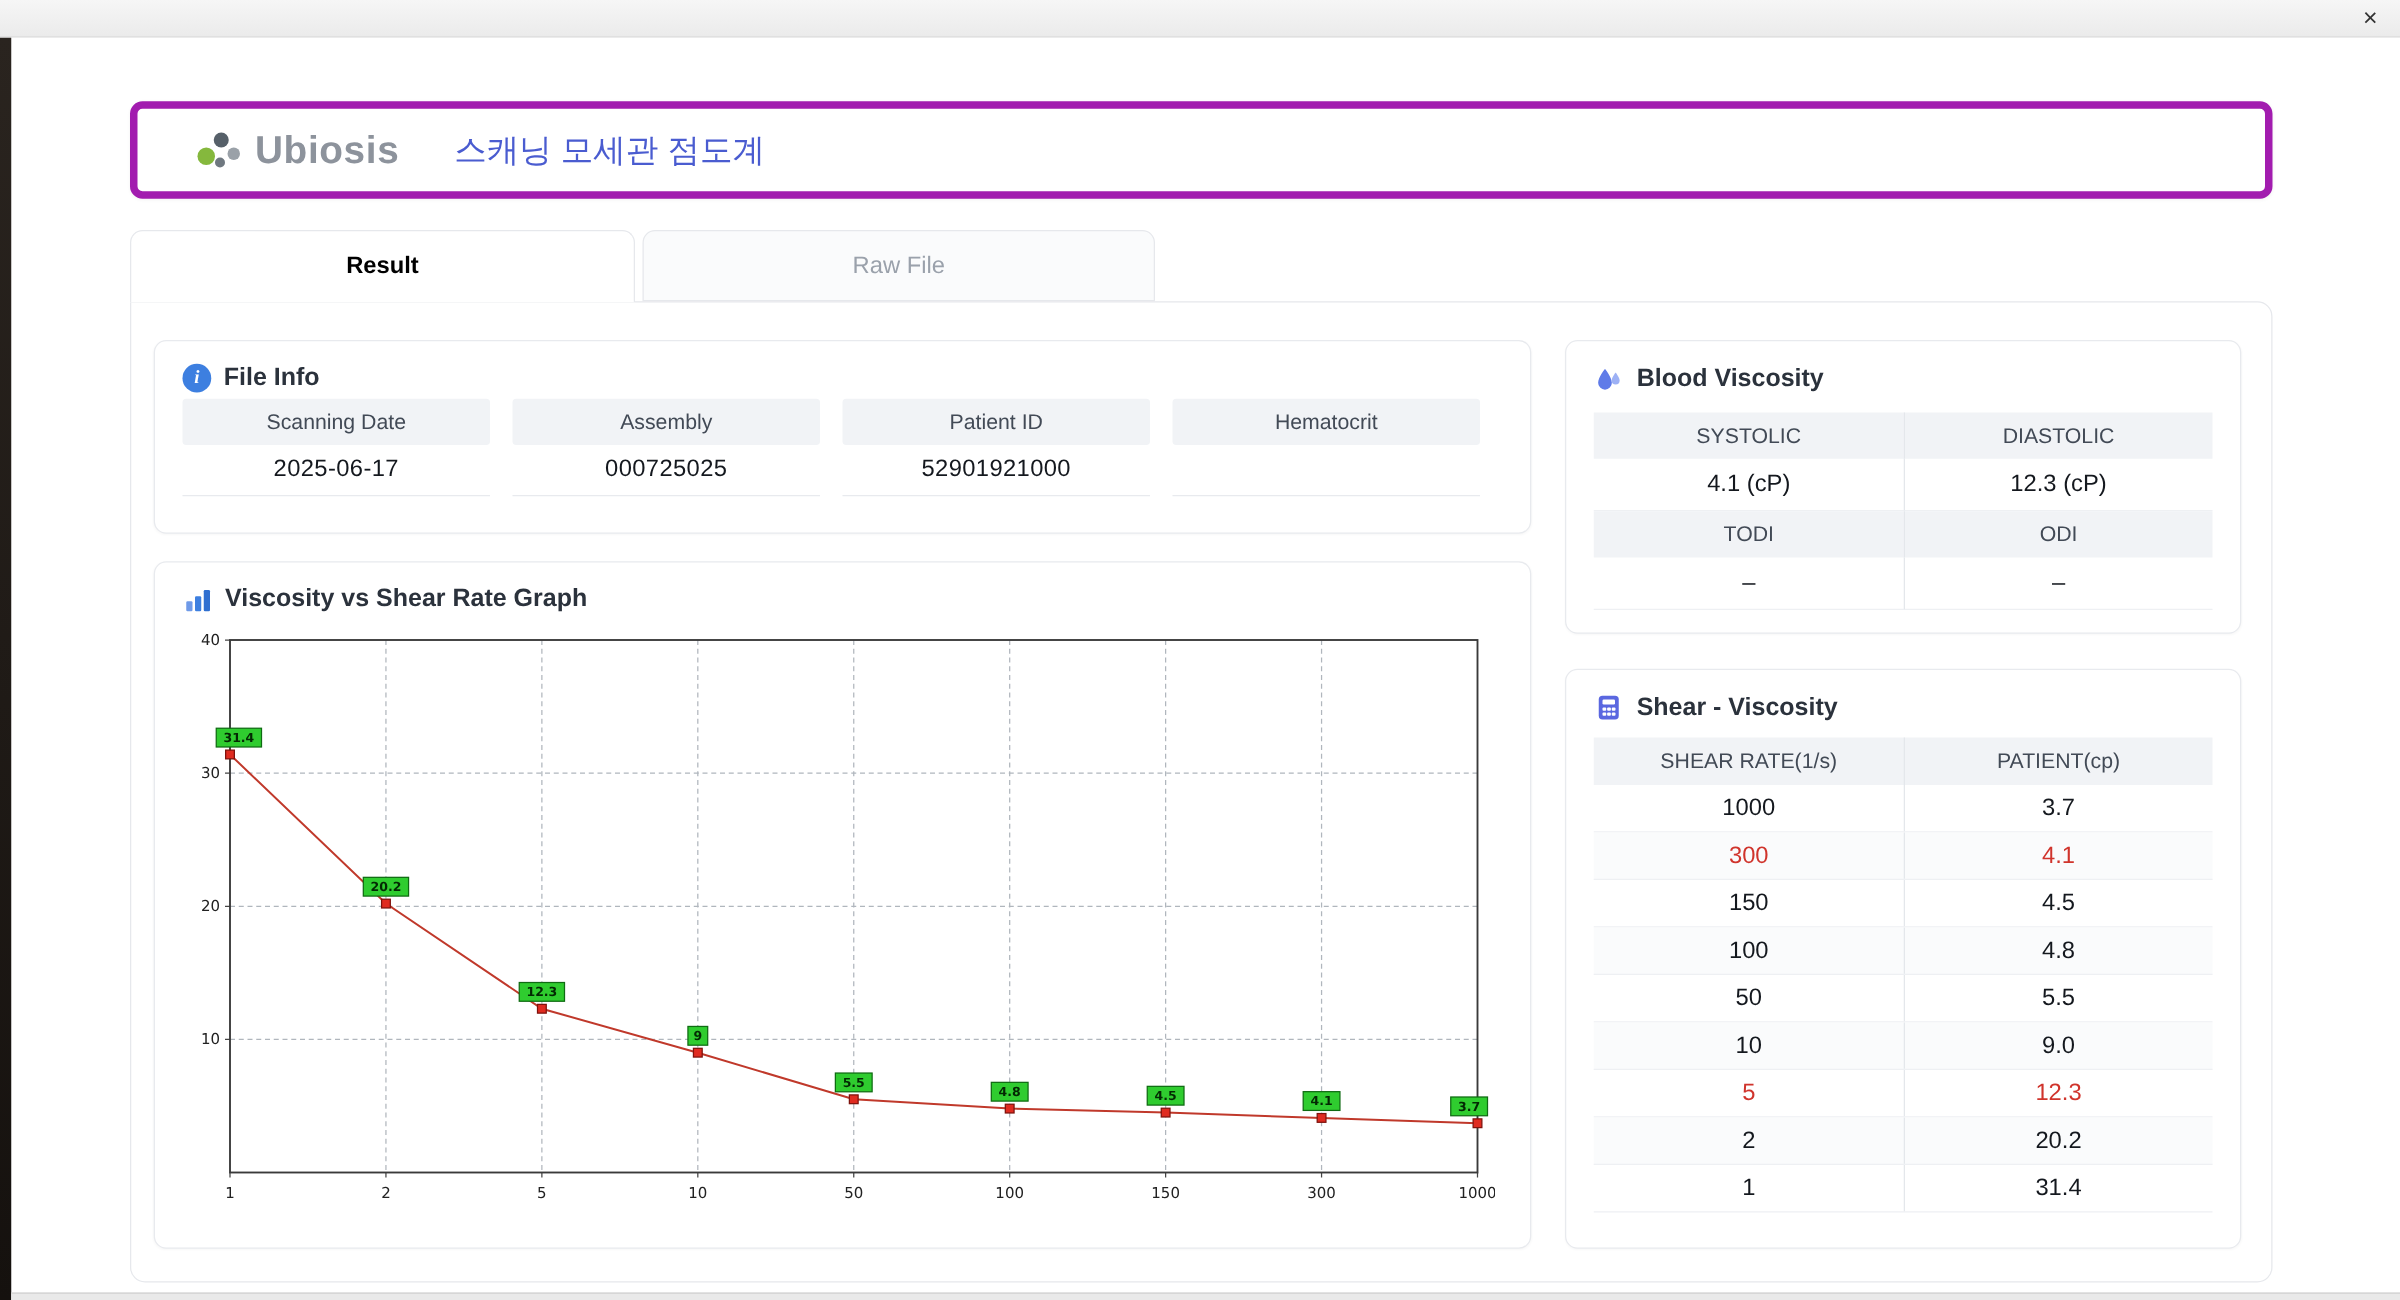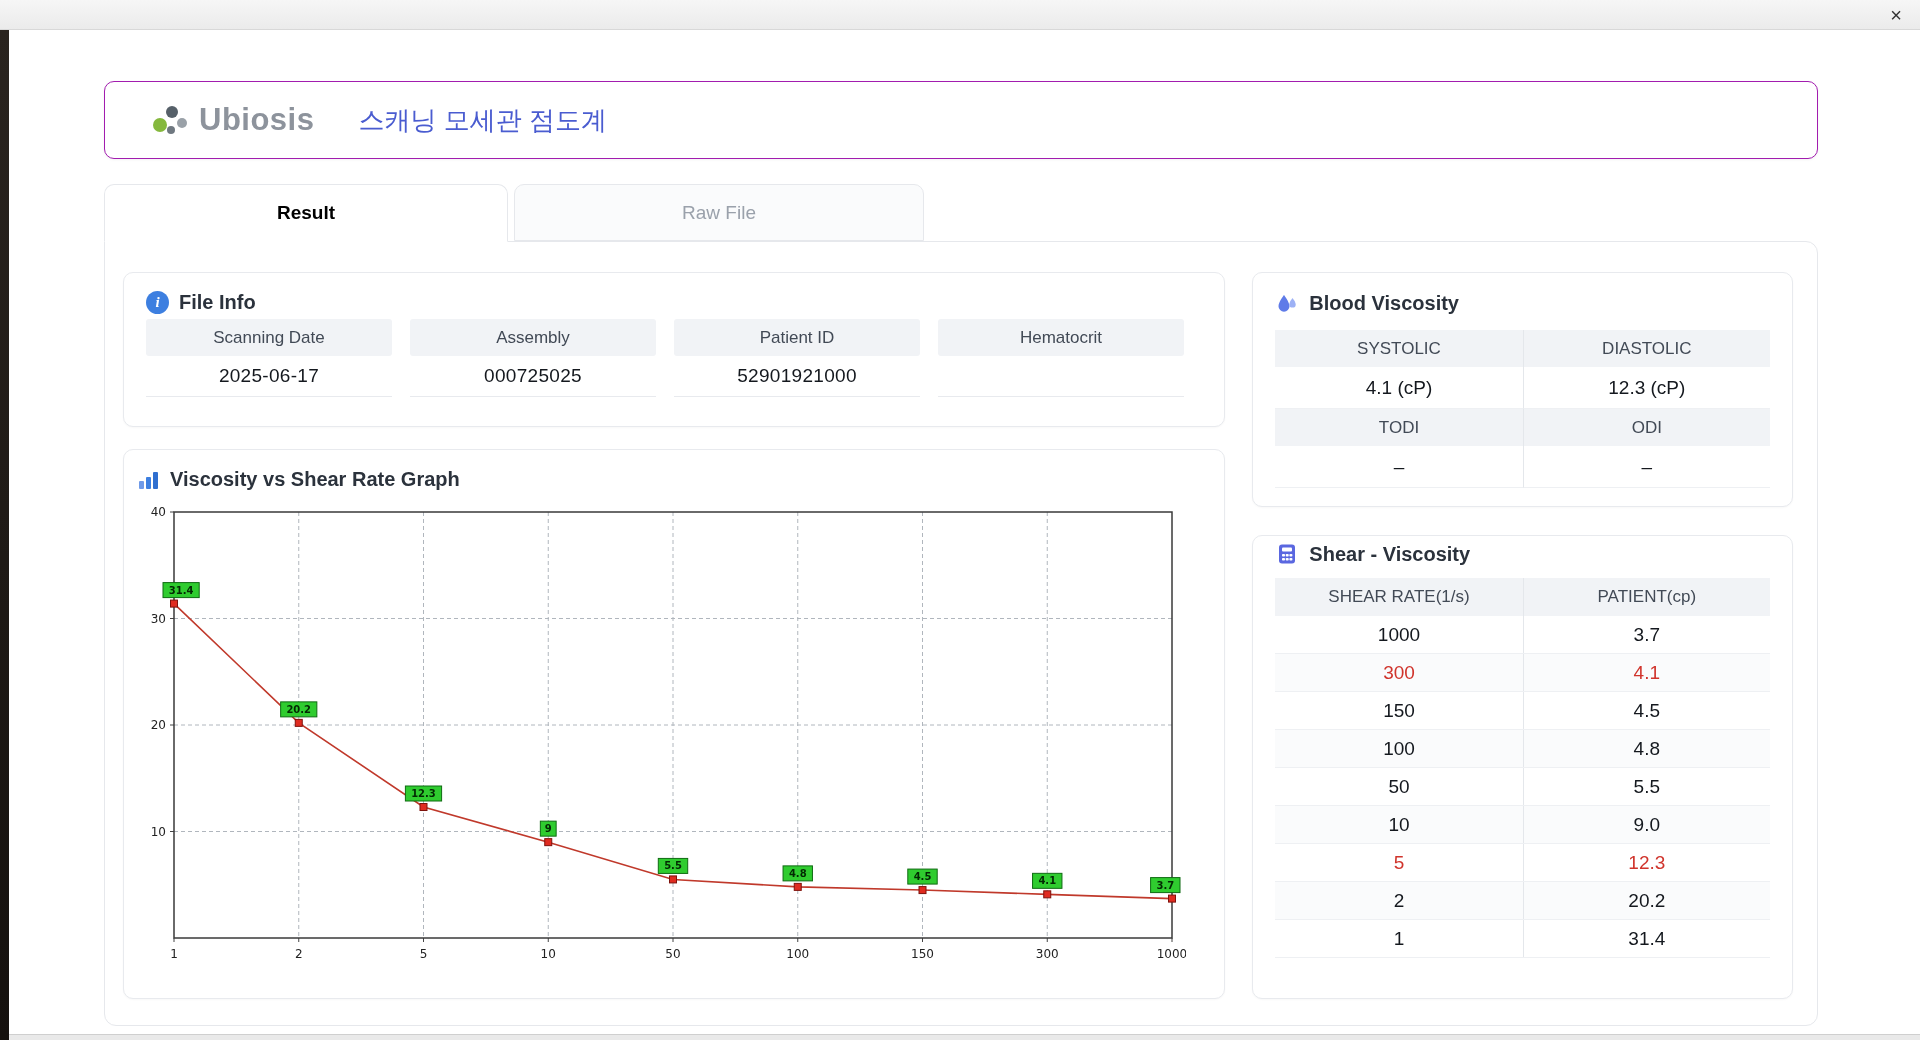--- a/index.html
+++ b/index.html
@@ -5,21 +5,21 @@
   *{margin:0;padding:0;box-sizing:border-box}
   html,body{width:1920px;height:1040px}
   body{background:#ffffff;font-family:"Liberation Sans","DejaVu Sans",sans-serif;position:relative;overflow:hidden}
 
   .titlebar{position:absolute;top:0;left:0;width:100%;height:30px;background:linear-gradient(#f6f6f6,#ebebeb);border-bottom:1px solid #d8d8d8;z-index:10}
   .close{position:absolute;right:18px;top:2px;font-size:20px;line-height:26px;color:#333;cursor:default}
   .left-strip{position:absolute;left:0;top:30px;width:9px;height:1010px;background:linear-gradient(#2a241f,#15110e)}
   .bottom-strip{position:absolute;left:9px;bottom:0;width:1911px;height:6px;background:#e9e9e9;border-top:1px solid #cfcfcf}
 
   .content{position:absolute;left:104px;top:81px;width:1714px}
-  .header-card{height:78px;border:1px solid #a21caf;border-radius:10px;background:#fff;display:flex;align-items:center;gap:44px;padding:0 46px;box-shadow:0 1px 3px rgba(16,24,40,.05)}
+  .header-card{height:78px;border:6px solid #a21caf;border-radius:10px;background:#fff;display:flex;align-items:center;gap:44px;padding:0 46px;box-shadow:0 1px 3px rgba(16,24,40,.05)}
   .logo{display:flex;align-items:center;gap:8px}
   .logo-text{font-size:31px;font-weight:bold;color:#8d939c;letter-spacing:.5px}
   .app-title{font-size:26px;font-weight:normal;color:#4a5cd0}
 
   .tabs{display:flex;gap:6px;margin-top:25px;position:relative;z-index:2}
   .tab{height:57px;display:flex;align-items:center;justify-content:center;font-size:19px;border:1px solid #e6e8ec;border-radius:10px 10px 0 0;background:#fafbfc;color:#9aa1ab;cursor:default}
   .tab.active{background:#fff;color:#000000;font-weight:bold;border-bottom-color:#fff;margin-bottom:-1px;height:58px}
   .tab:nth-child(1){width:404px}
   .tab:nth-child(2){width:410px}
 
@@ -30,31 +30,31 @@
   .card{border:1px solid #e8eaee;border-radius:10px;background:#fff;box-shadow:0 1px 2px rgba(16,24,40,.03)}
   .card-head{display:flex;align-items:center;gap:10px}
   .card-title{font-size:20px;font-weight:bold;color:#2b323c}
 
   .file-info-card{height:155px;padding:18px 22px}
   .fields{display:flex;gap:18px;margin-top:5px}
   .field{width:246px}
   .field-label{height:37px;background:#f1f3f6;display:flex;align-items:center;justify-content:center;font-size:17px;color:#424a56;border-radius:3px}
   .field-value{height:41px;display:flex;align-items:center;justify-content:center;font-size:19px;color:#14181e;border-bottom:1px solid #e8eaee;letter-spacing:.3px}
 
-  .graph-card{height:552px;padding:18px 12px}
+  .graph-card{height:552px;padding:18px 22px}
   .chart-wrap{margin-top:8px}
   svg text{font-family:"DejaVu Sans","Liberation Sans",sans-serif}
 
   .bv-card{height:245px;padding:18px 22px}
   .bv-table{margin-top:15px;display:grid;grid-template-columns:1fr 1fr}
   .bv-label{height:37px;background:#f1f3f6;display:flex;align-items:center;justify-content:center;font-size:17px;color:#424a56}
   .bv-value{height:42px;display:flex;align-items:center;justify-content:center;font-size:19px;color:#14181e;border-bottom:1px solid #eef0f3}
   .col2{border-left:1px solid #e4e7eb}
 
-  .sv-card{height:503px;padding:6px 22px}
+  .sv-card{height:503px;padding:18px 22px}
   .sv-table{margin-top:12px}
   .sv-head{display:grid;grid-template-columns:1fr 1fr;background:#f1f3f6}
   .sv-hcell{height:38px;display:flex;align-items:center;justify-content:center;font-size:17px;color:#424a56}
   .sv-row{display:grid;grid-template-columns:1fr 1fr;border-bottom:1px solid #eef0f3}
   .sv-row.alt{background:#fafbfc}
   .sv-cell{height:37px;display:flex;align-items:center;justify-content:center;font-size:19px;color:#14181e}
   .sv-row.hl .sv-cell{color:#d0342c}
 
   .icon-info{width:23px;height:23px;border-radius:50%;background:#3d7fe0;color:#fff;display:flex;align-items:center;justify-content:center;font-size:15px;font-weight:bold;font-family:"Liberation Serif",serif;font-style:italic;flex:none}
 </style>

